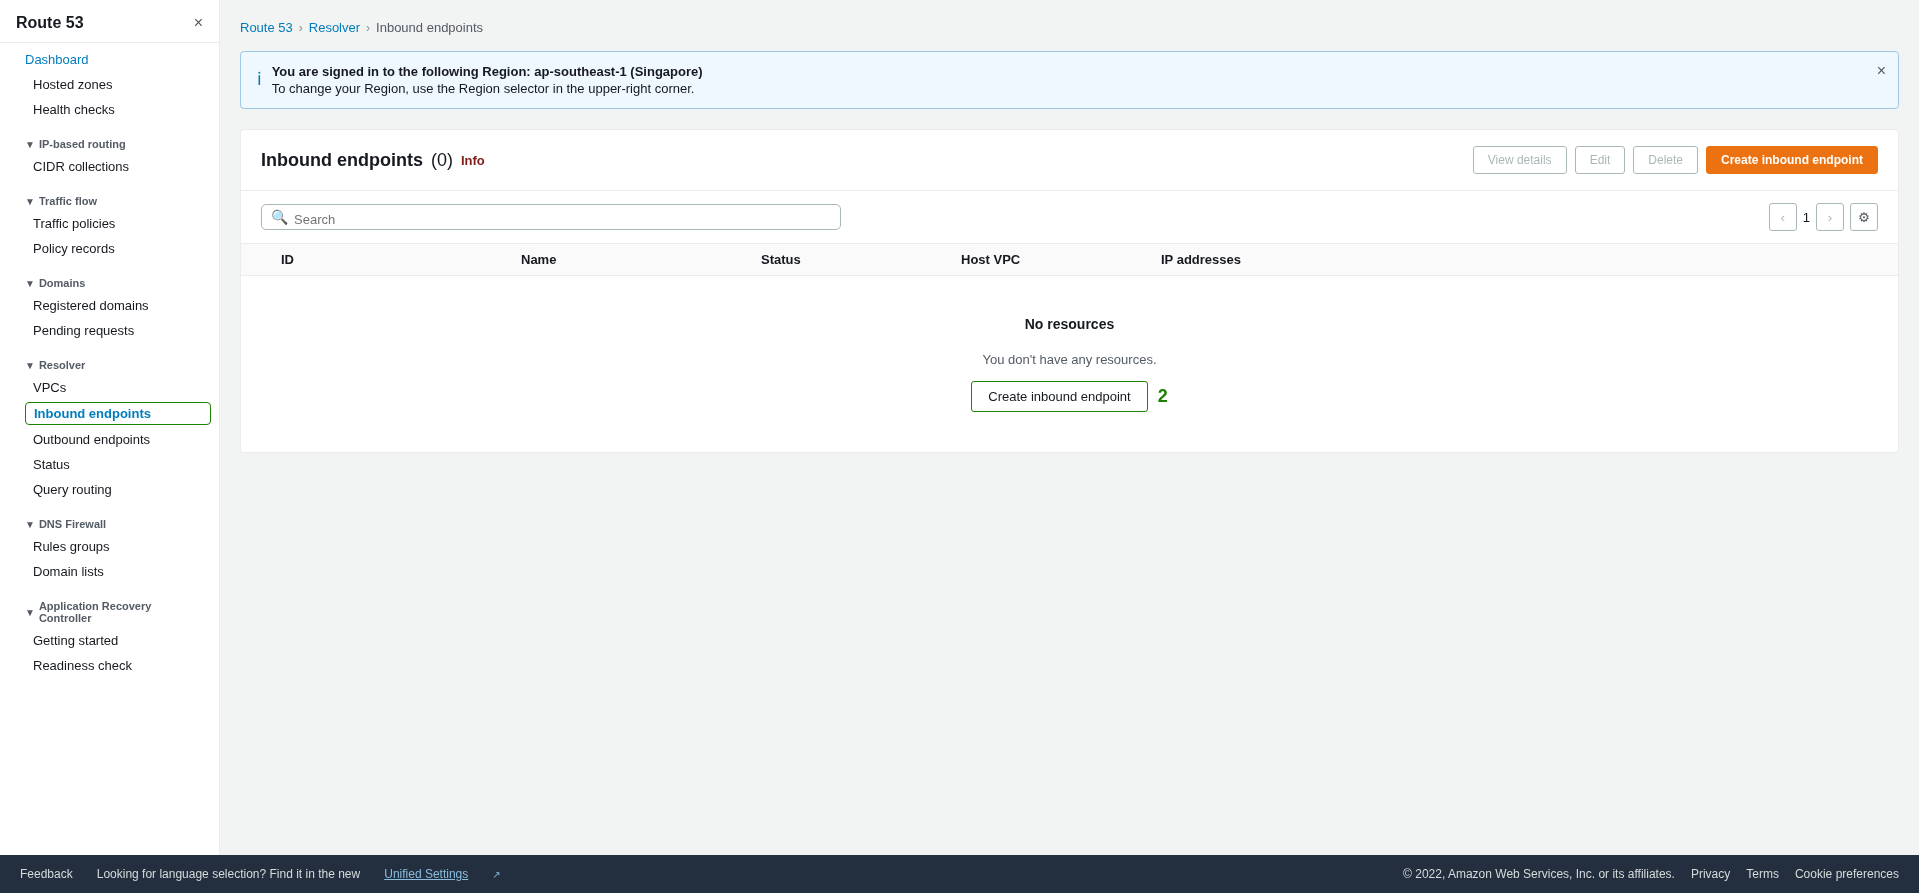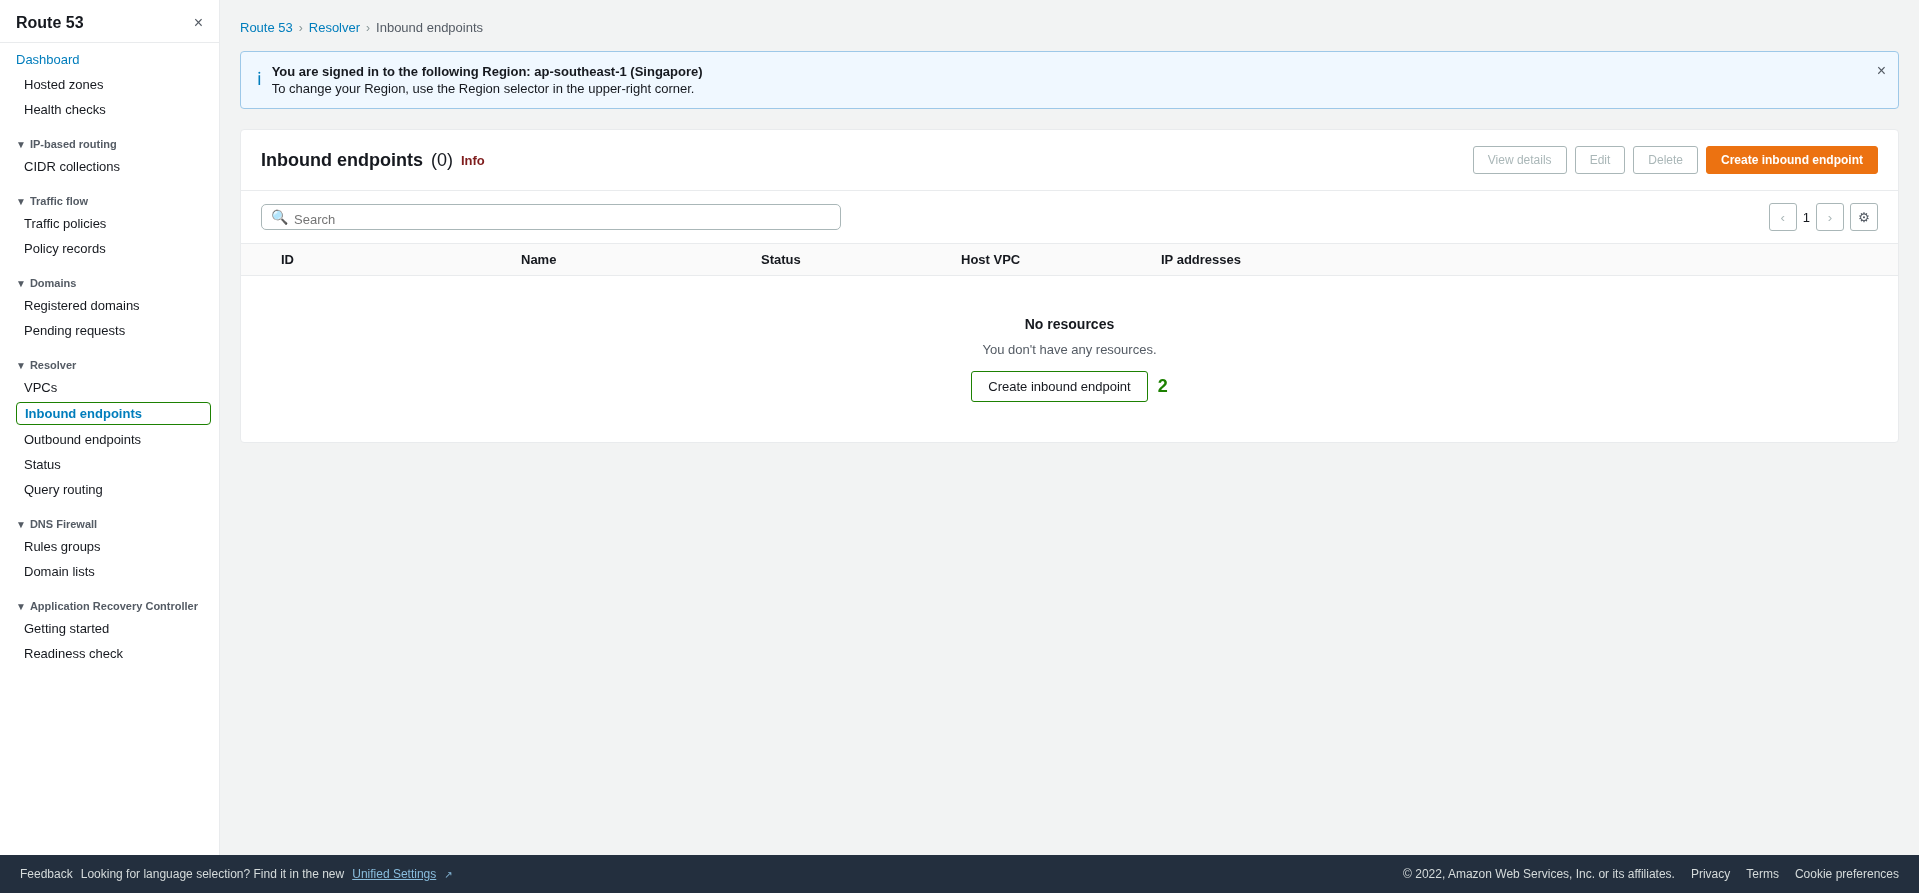--- a/index.html
+++ b/index.html
@@ -6,21 +6,21 @@
     body { font-family: "Amazon Ember", Arial, sans-serif; font-size: 13px; background: #f2f3f3; display: flex; flex-direction: column; height: 893px; overflow: hidden; }
 
     
     .app-container { display: flex; flex: 1; overflow: hidden; }
     .sidebar { width: 220px; background: #fff; border-right: 1px solid #e9ebed; overflow-y: auto; flex-shrink: 0; display: flex; flex-direction: column; }
     .main-content { flex: 1; overflow-y: auto; padding: 20px; background: #f2f3f3; }
 
     
     .sidebar-header { padding: 14px 16px 10px 16px; font-size: 16px; font-weight: 700; color: #16191f; display: flex; justify-content: space-between; align-items: center; border-bottom: 1px solid #e9ebed; }
     .sidebar-header .close-btn { cursor: pointer; color: #545b64; font-size: 16px; background: none; border: none; }
-    .sidebar-section { padding: 4px 0; }
+    .sidebar-section { padding: 4px 0; margin-left: 9px; }
     .sidebar-section-title { padding: 8px 16px 4px 16px; font-size: 11px; font-weight: 700; color: #545b64; display: flex; align-items: center; gap: 4px; cursor: pointer; }
     .sidebar-section-title .arrow { font-size: 10px; }
     .sidebar-item { padding: 5px 16px 5px 24px; color: #16191f; cursor: pointer; font-size: 13px; display: block; text-decoration: none; }
     .sidebar-item.active { color: #007dbc; font-weight: 600; border: 1.5px solid #1d8102; border-radius: 4px; margin: 2px 8px 2px 16px; padding: 3px 8px; background: #fff; }
     .sidebar-item.dashboard { color: #007dbc; padding-left: 16px; font-size: 13px; }
 
     
     .breadcrumb { display: flex; align-items: center; gap: 6px; margin-bottom: 16px; font-size: 13px; color: #545b64; }
     .breadcrumb a { color: #007dbc; text-decoration: none; }
     .breadcrumb-sep { color: #879596; font-size: 12px; }
@@ -54,28 +54,28 @@
     .pagination-btn { background: none; border: 1px solid #aab7b8; border-radius: 3px; width: 28px; height: 28px; cursor: pointer; display: flex; align-items: center; justify-content: center; color: #545b64; }
     .pagination-btn:disabled { color: #aab7b8; cursor: not-allowed; }
     .settings-btn { background: none; border: 1px solid #aab7b8; border-radius: 3px; width: 28px; height: 28px; cursor: pointer; display: flex; align-items: center; justify-content: center; color: #545b64; }
 
     
     .table-header { display: grid; grid-template-columns: 20px 240px 240px 200px 200px 1fr; padding: 8px 20px; background: #fafafa; border-bottom: 1px solid #e9ebed; }
     .table-header-cell { font-size: 13px; font-weight: 700; color: #16191f; }
     .table-body { min-height: 160px; }
     .empty-state { display: flex; flex-direction: column; align-items: center; justify-content: center; padding: 40px 20px; gap: 10px; }
     .empty-state-title { font-size: 14px; font-weight: 600; color: #16191f; }
-    .empty-state-desc { font-size: 13px; color: #545b64; }
+    .empty-state-desc { font-size: 13px; color: #545b64; margin-top: 10px; }
     .empty-state-actions { display: flex; align-items: center; gap: 10px; margin-top: 4px; }
     .btn-outline-teal { background: #fff; border: 1.5px solid #1d8102; color: #16191f; padding: 7px 16px; border-radius: 3px; font-size: 13px; cursor: pointer; }
     .badge-teal { color: #1d8102; font-size: 18px; font-weight: 700; }
 
     
     .footer { background: #232f3e; color: #d5dbdb; font-size: 12px; padding: 0 20px; height: 38px; display: flex; align-items: center; justify-content: space-between; flex-shrink: 0; }
-    .footer-left { display: flex; align-items: center; gap: 8px; }
+    .footer-left { display: flex; align-items: center; gap: 24px; }
     .footer-feedback { color: #d5dbdb; cursor: pointer; }
     .footer-settings-link { color: #89bdde; text-decoration: underline; cursor: pointer; }
     .footer-right { display: flex; align-items: center; gap: 16px; color: #d5dbdb; }
     .footer-right a { color: #d5dbdb; text-decoration: none; }
 
     
     .sidebar::-webkit-scrollbar { width: 6px; }
     .sidebar::-webkit-scrollbar-thumb { background: #ccc; border-radius: 3px; }
   </style>
 </head>

